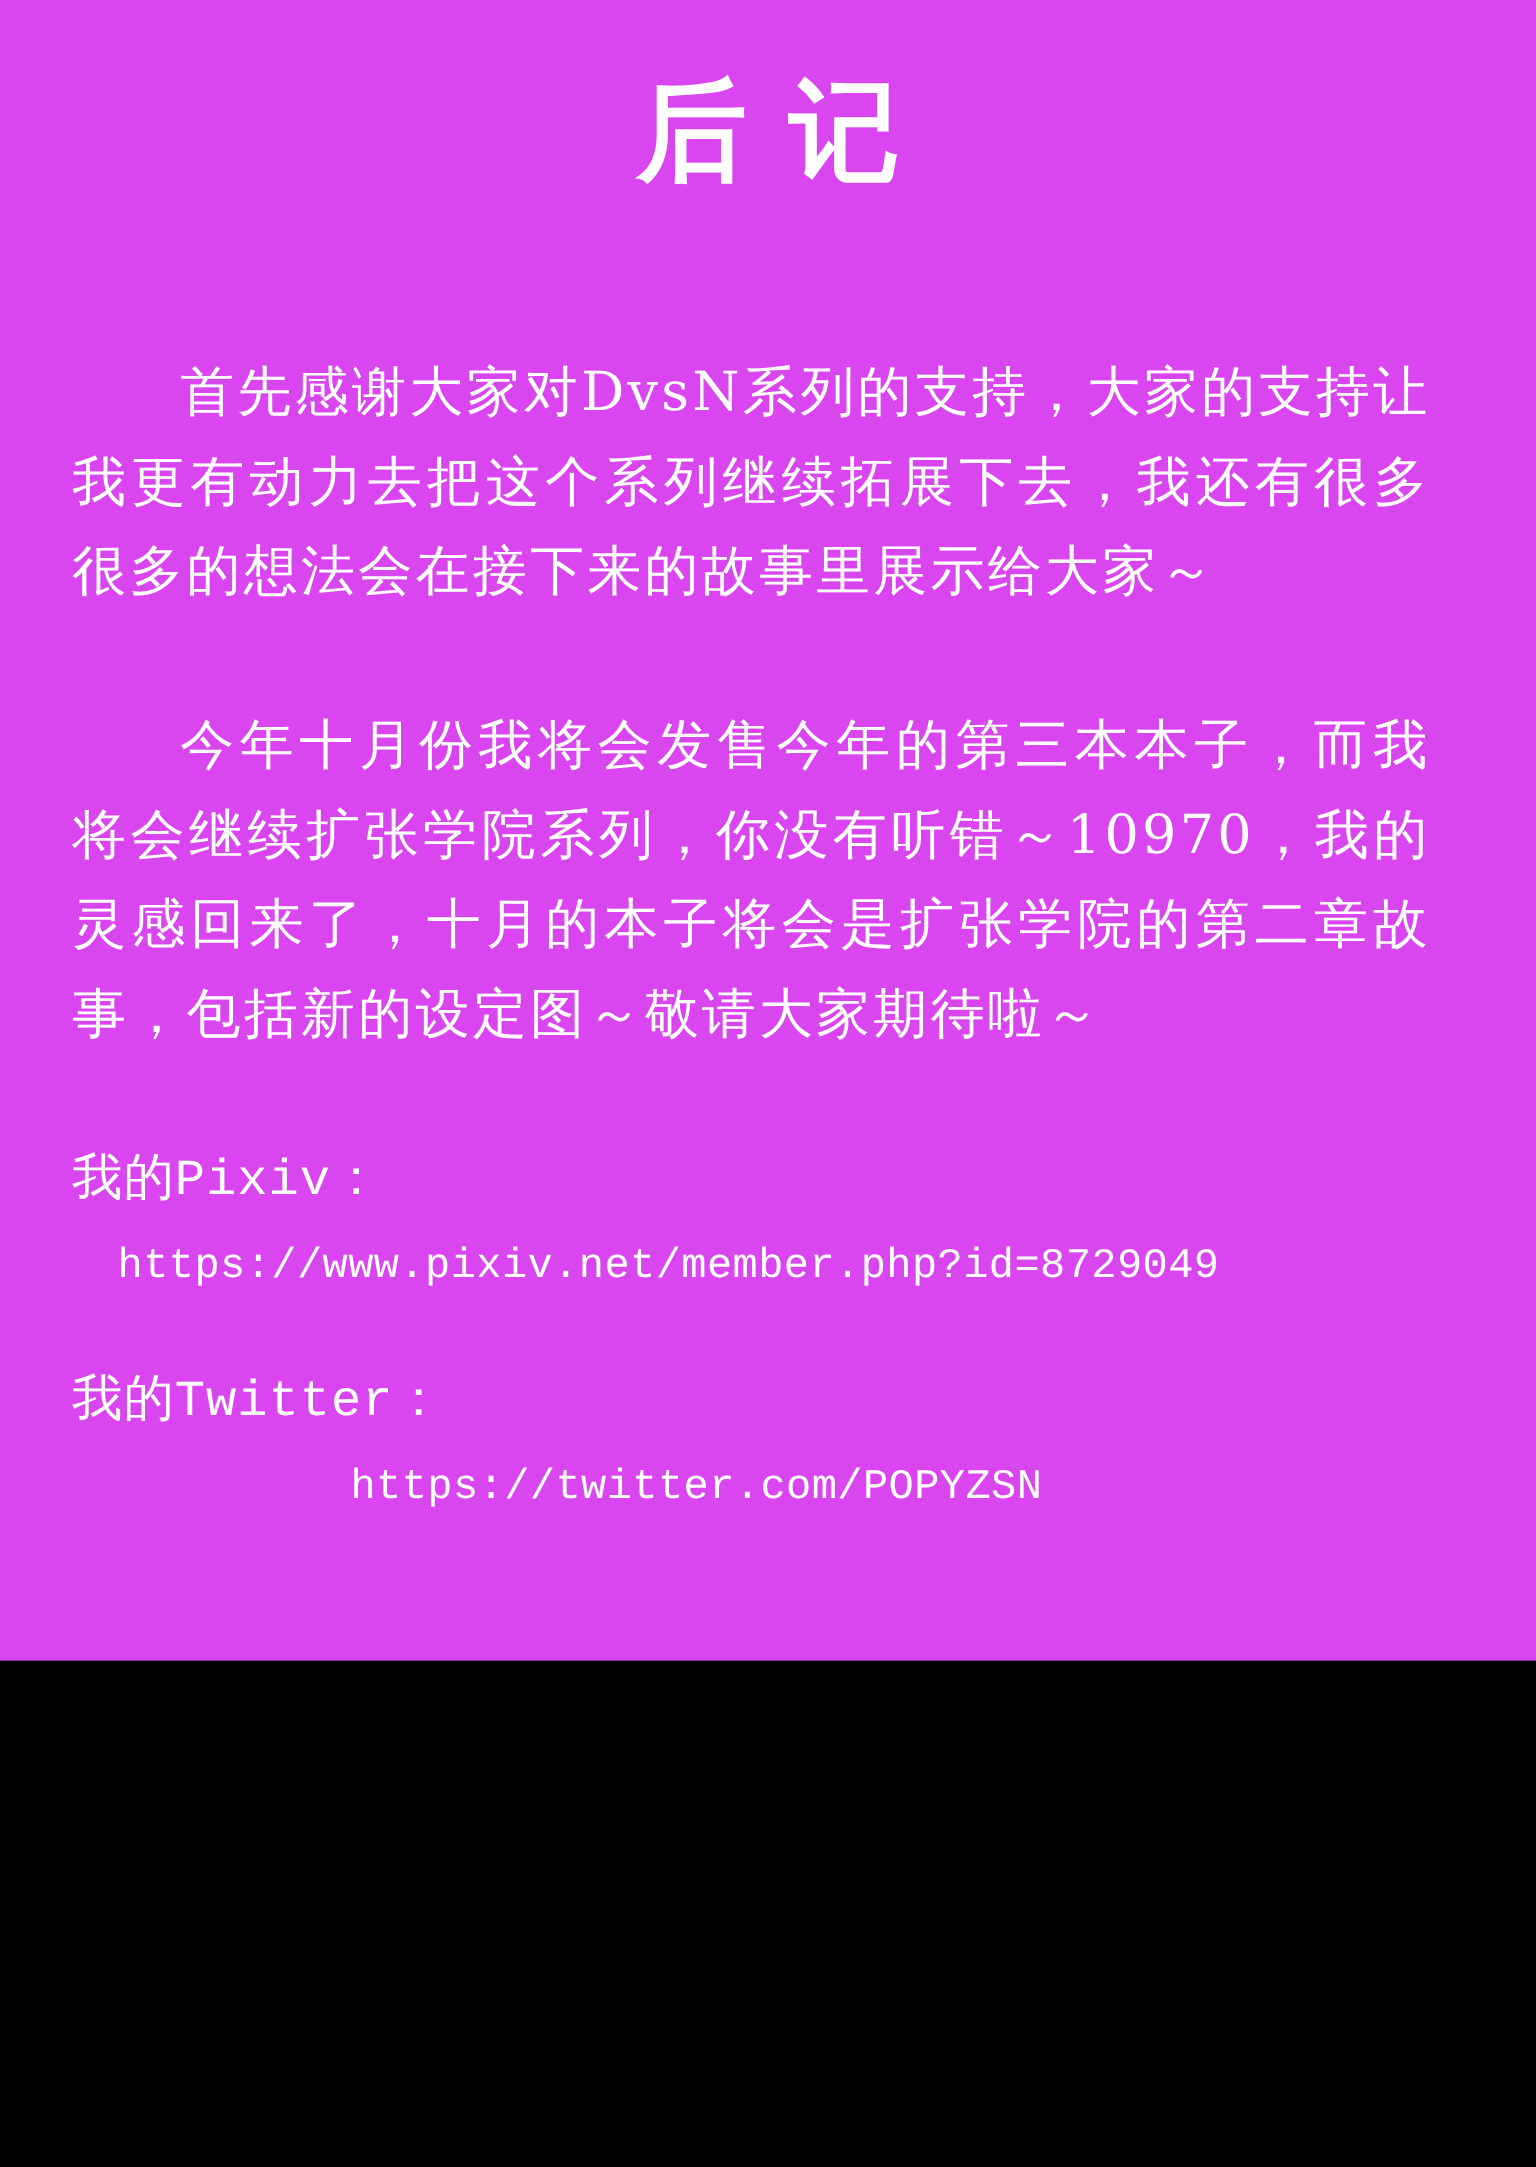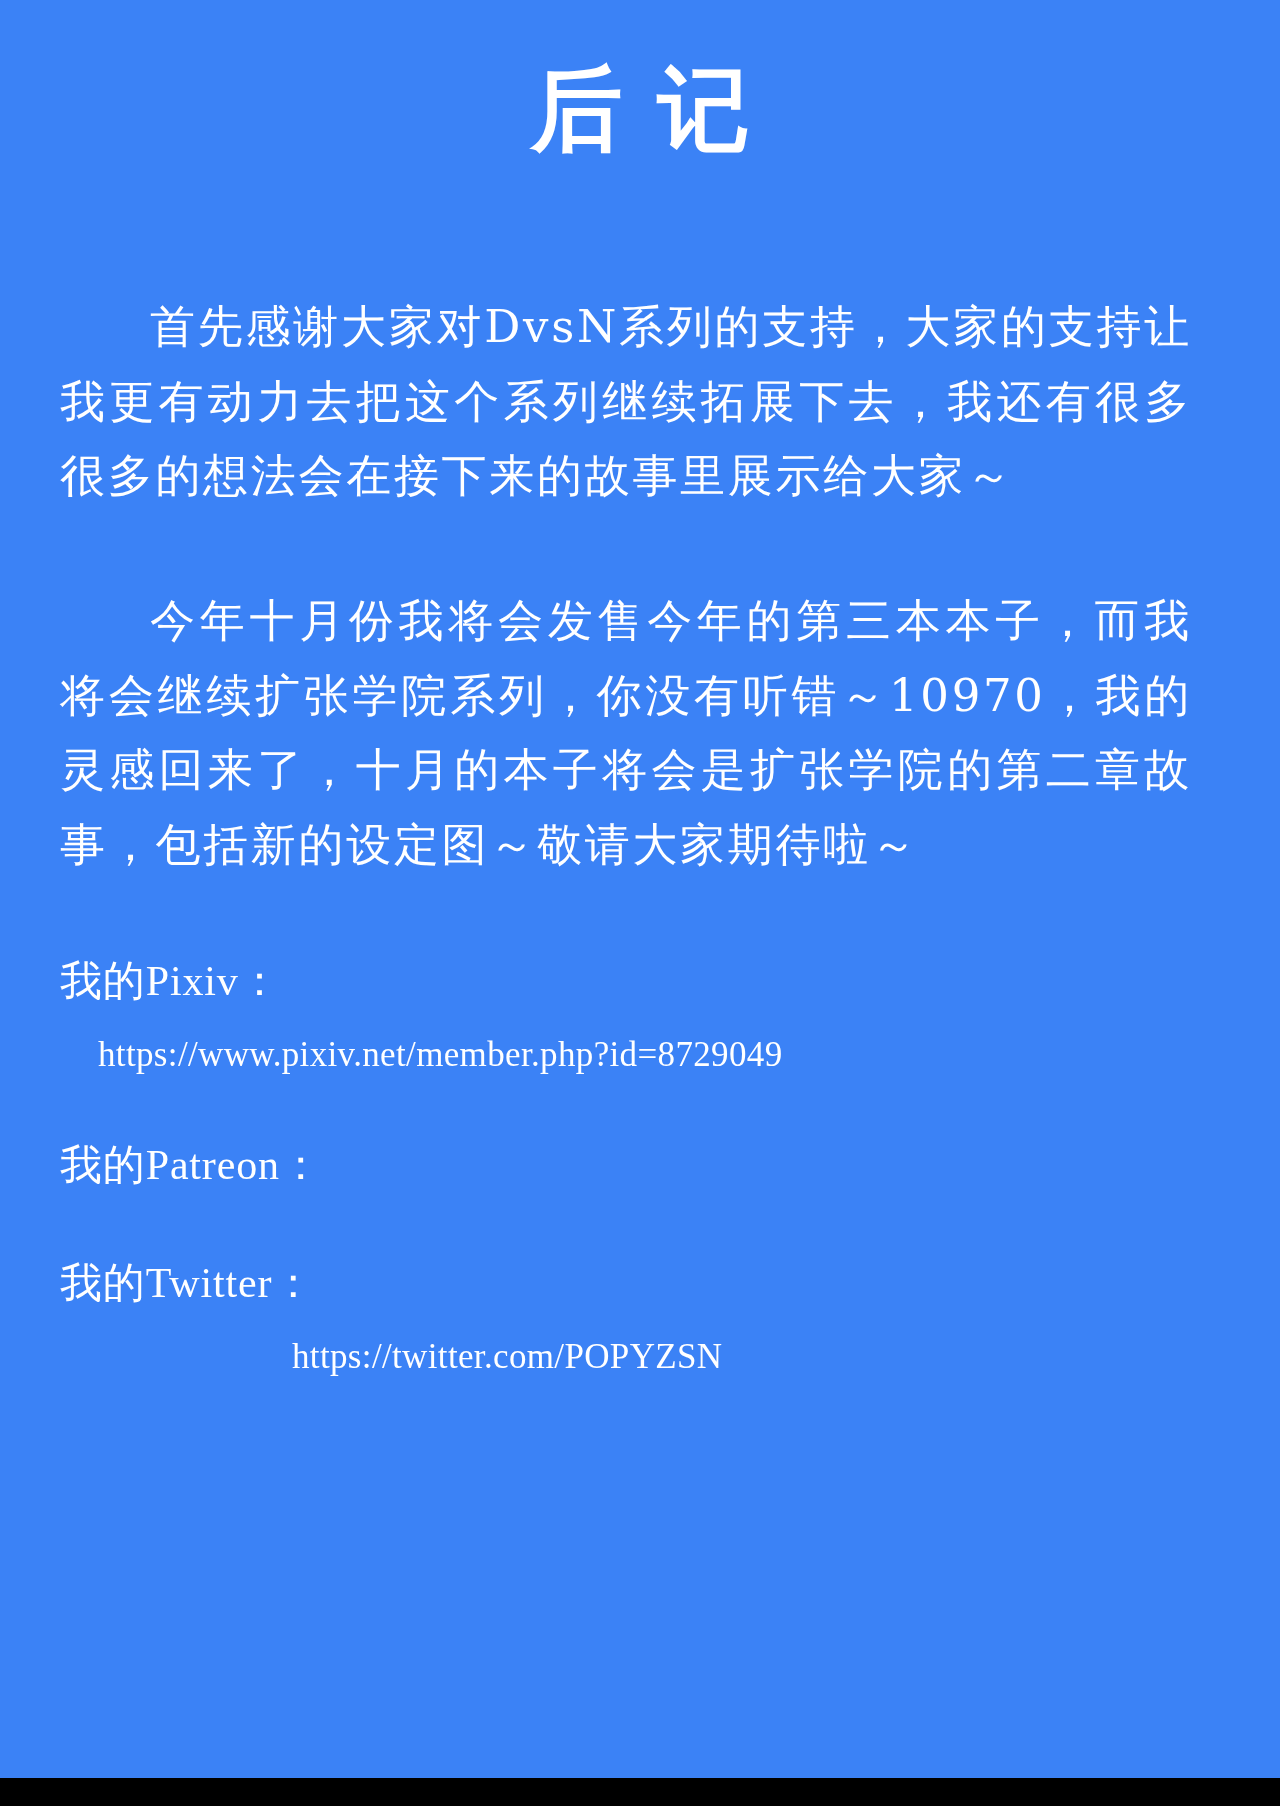--- a/index.html
+++ b/index.html
@@ -4,23 +4,23 @@
 <style>
   * { margin: 0; padding: 0; box-sizing: border-box; }
 
   html, body {
     background: #000;
   }
 
   .page {
     position: relative;
     width: 1280px;
-    height: 1778px;
+    height: 1384px;
     margin: 0 auto;
-    background: #3b82f6;
+    background: #d946ef;
     color: #ffffff;
     font-family: "DejaVu Sans", sans-serif;
     overflow: hidden;
   }
 
   .page-title {
     margin-top: 48px;
     text-align: center;
     font-size: 92px;
     font-weight: bold;
@@ -38,21 +38,21 @@
   }
 
   .paragraph {
     text-indent: 2em;
     margin-bottom: 70px;
     text-align: justify;
   }
 
   .links {
     margin: 36px 60px 0 60px;
-    font-family: Liberation Serif, serif;
+    font-family: Liberation Mono, monospace;
   }
 
   .link-block {
     margin-bottom: 62px;
   }
 
   .link-label {
     font-size: 42px;
     letter-spacing: 0.02em;
   }
@@ -83,21 +83,20 @@
   </div>
 
   <div class="links">
 
     <div class="link-block pixiv">
       <div class="link-label">我的Pixiv：</div>
       <div class="link-url">https://www.pixiv.net/member.php?id=8729049</div>
     </div>
 
     <div class="link-block patreon">
-      <div class="link-label">我的Patreon：</div>
     </div>
 
     <div class="link-block twitter">
       <div class="link-label">我的Twitter：</div>
       <div class="link-url">https://twitter.com/POPYZSN</div>
     </div>
 
   </div>
 </div>
 

